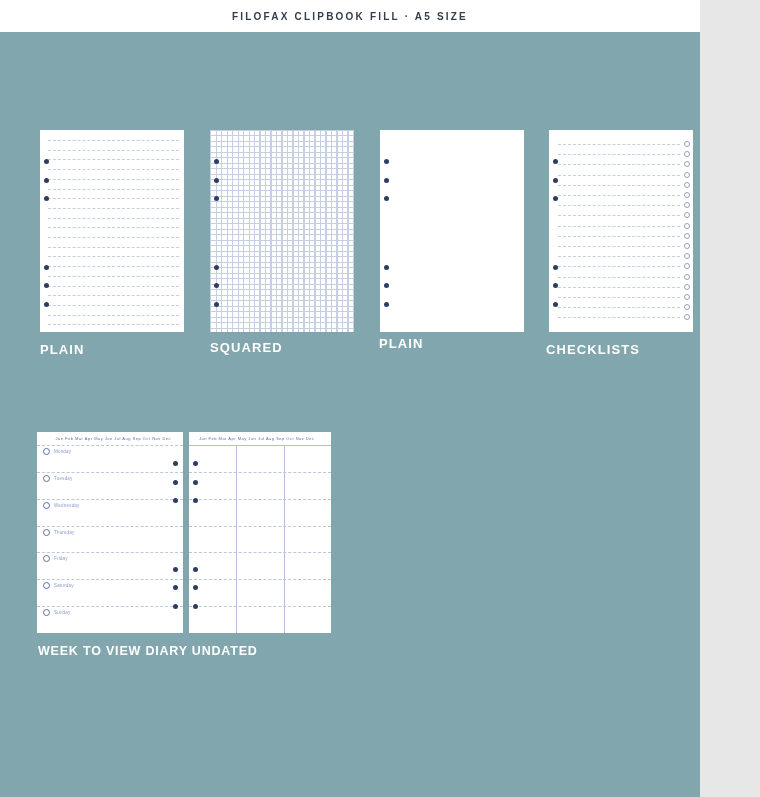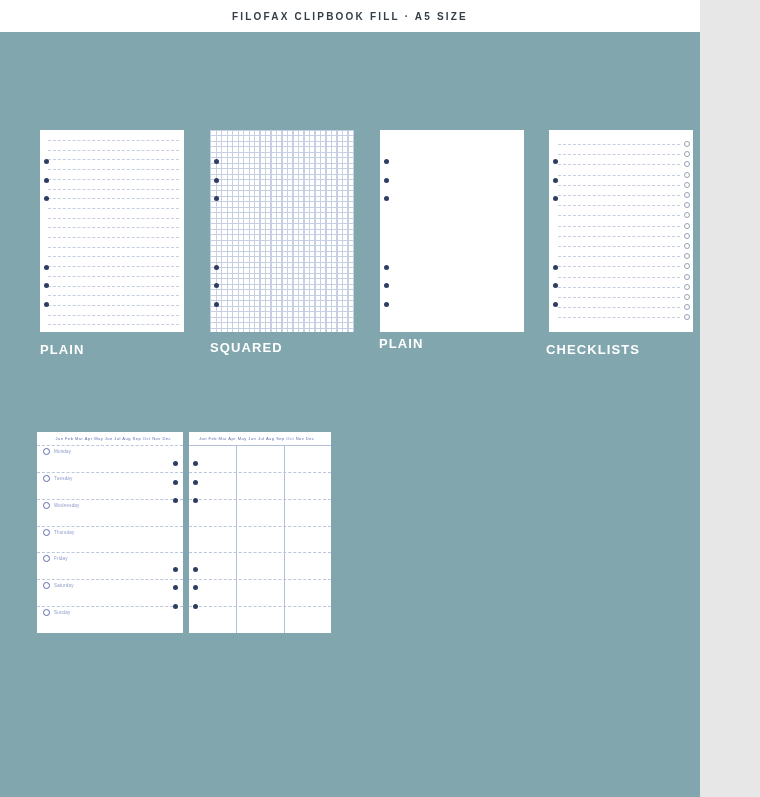--- a/index.html
+++ b/index.html
@@ -224,13 +224,14 @@
       <div class="hline dashed" style="top: 147.25px;"></div>
       <div class="hline dashed" style="top: 174.1px;"></div>
       <div class="hole" style="left: 4px; top: 29px;"></div>
       <div class="hole" style="left: 4px; top: 47.5px;"></div>
       <div class="hole" style="left: 4px; top: 66px;"></div>
       <div class="hole" style="left: 4px; top: 134.5px;"></div>
       <div class="hole" style="left: 4px; top: 153px;"></div>
       <div class="hole" style="left: 4px; top: 171.5px;"></div>
     </div>
 
+  <span class="product-label" id="label-diary">WEEK TO VIEW DIARY UNDATED</span>
 </div>
 
 </body></html>

